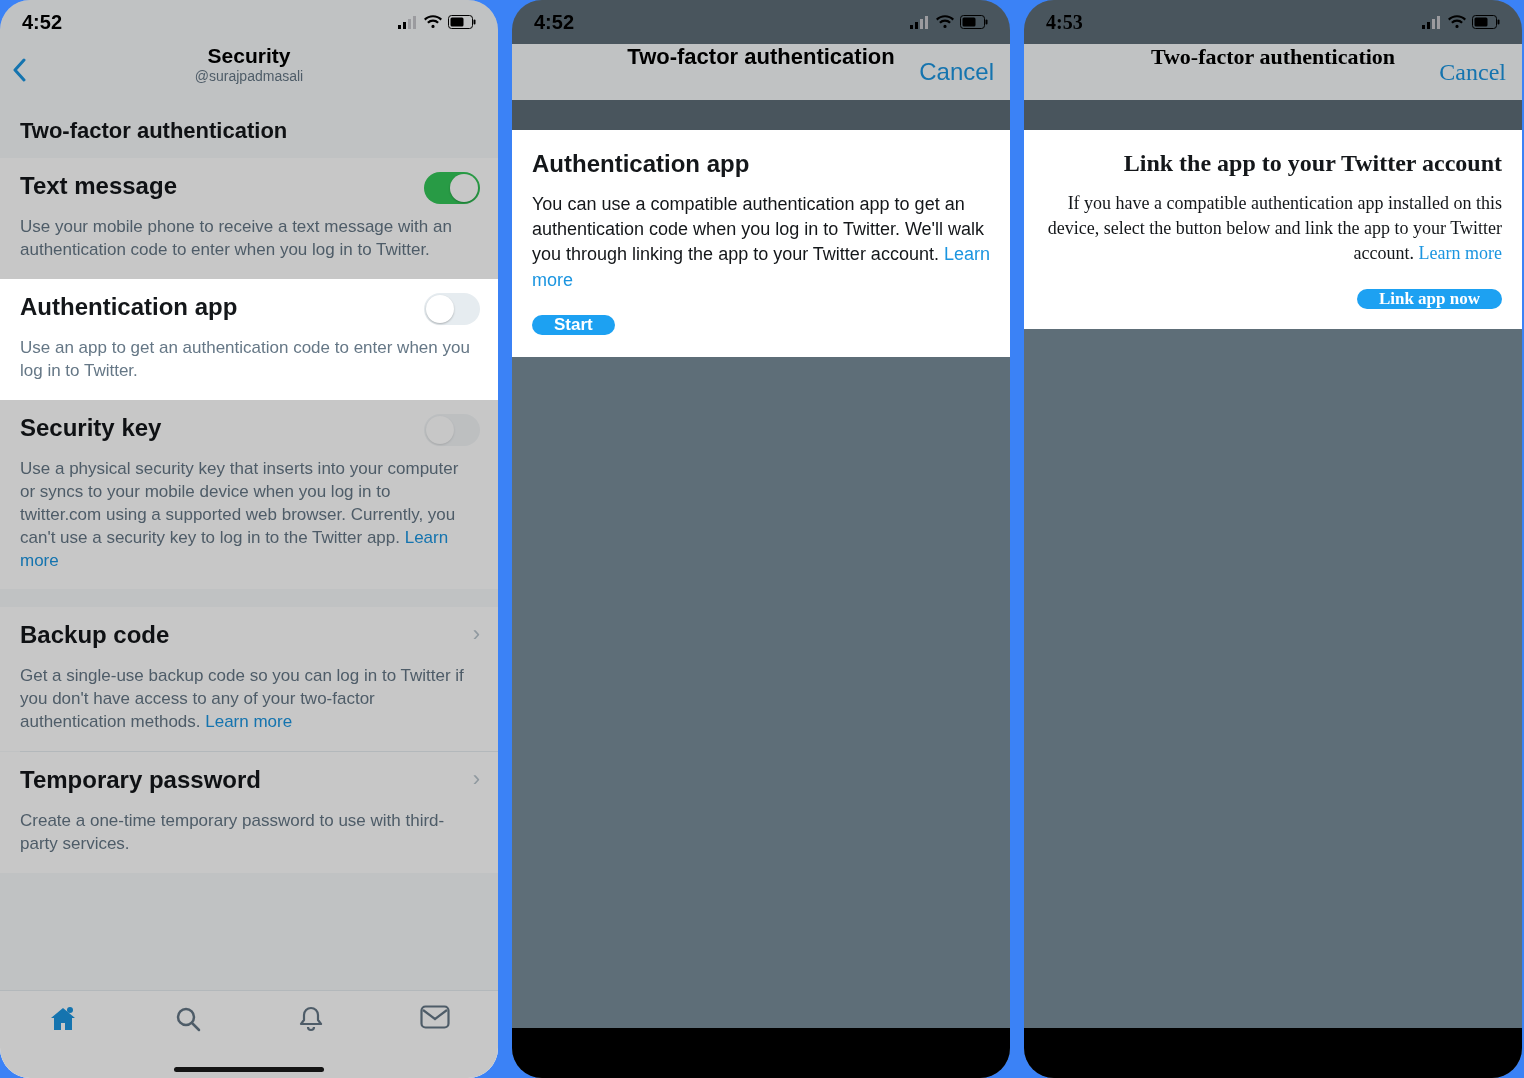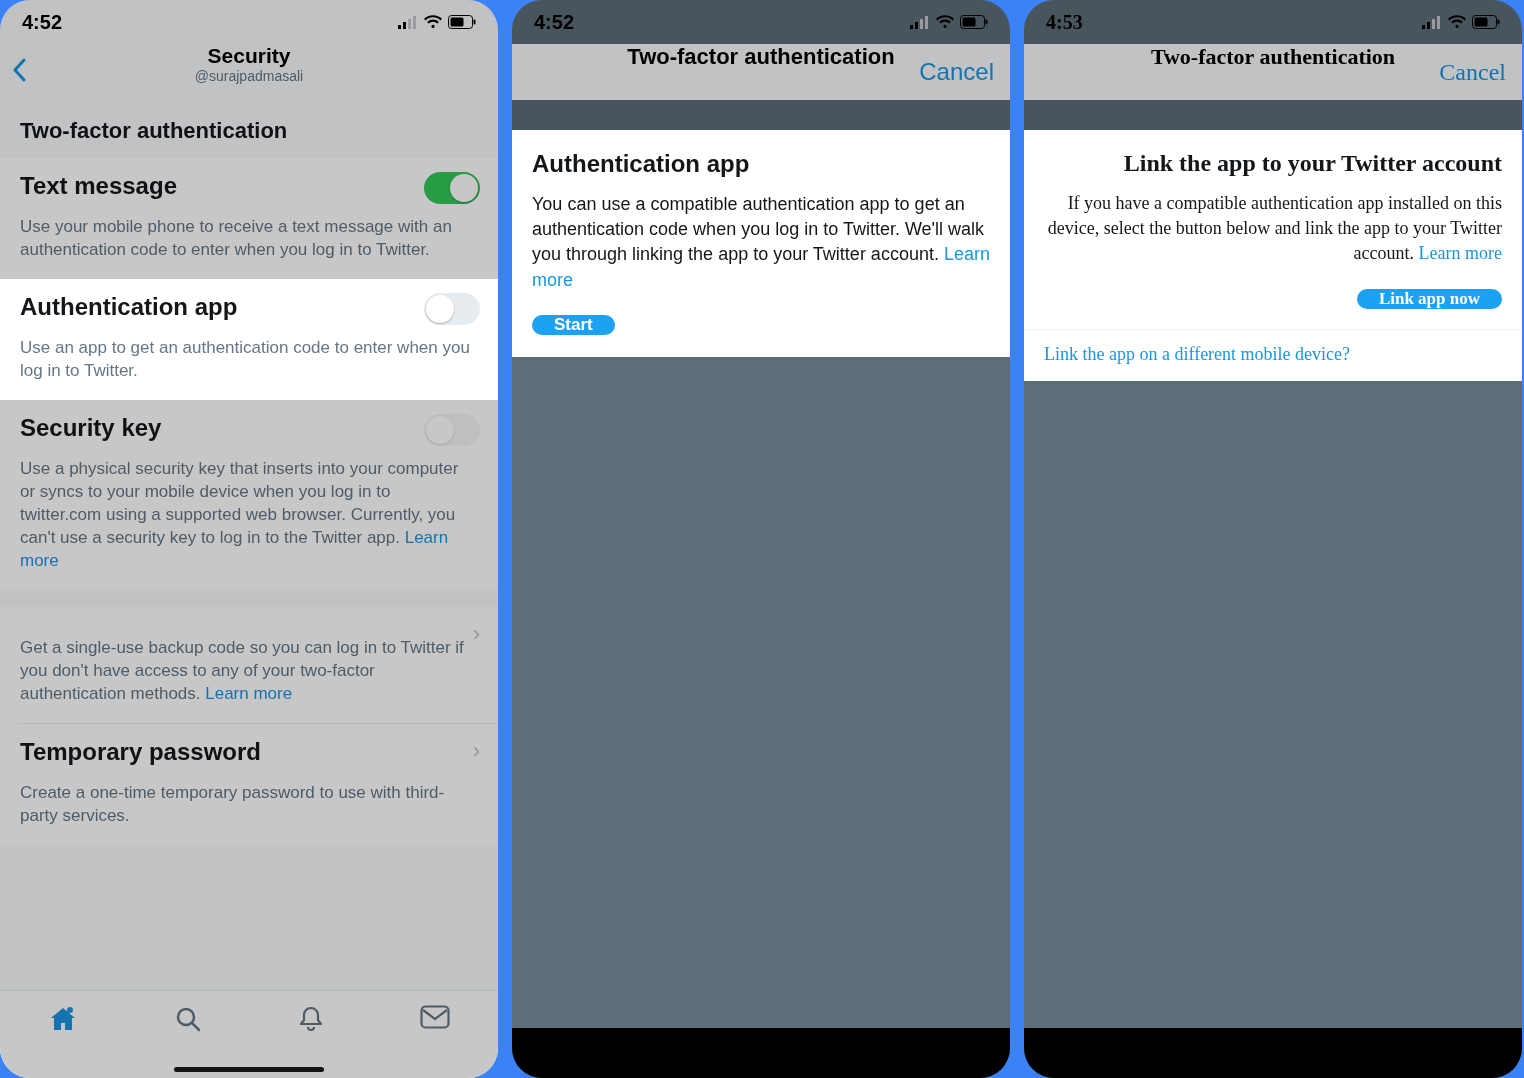--- a/index.html
+++ b/index.html
@@ -120,20 +120,21 @@
         <div class="label">Security key</div>
         <div class="switch off" style="opacity:.5;">
             <div class="knob"></div>
           </div>
         <div class="desc"><span>Use a physical security key that inserts into your computer or syncs to your mobile device when you log in to  twitter.com using a supported web browser. Currently, you can't use a security key to log in to the Twitter app. </span><span class="link">Learn more</span></div>
       </div>
 
       <div class="spacer"></div>
 
       <div class="cell">
+        <div class="label">Backup code</div>
         <span class="chev">›</span>
         <div class="desc"><span>Get a single-use backup code so you can log in to Twitter if you don't have access to any of your two-factor authentication methods. </span><span class="link">Learn more</span></div>
       </div>
       <div class="divider"></div>
 
       <div class="cell">
         <div class="label">Temporary password</div>
         <span class="chev">›</span>
         <div class="desc">Create a one-time temporary password to use with third-party services.</div>
       </div>
@@ -250,21 +251,20 @@
     <div style="position:absolute; top:44px; left:0; right:0; height:56px; background:#f7f9fa; z-index:15;"></div>
 
     <div class="p23-top-dim" style="height:130px;"></div>
 
     <div style="position:absolute; top:130px; left:0; right:0;">
       <div class="sheet" style="padding-bottom:20px;text-align:right;">
         <h2>Link the app to your Twitter account</h2>
         <p><span>If you have a compatible authentication app installed on this device, select the button below and link the app to your Twitter account. </span><span class="link">Learn more</span></p>
         <span class="pill-btn">Link app now</span>
       </div>
-      <a class="secondary-link">Link the app on a different mobile device?</a>
     </div>
 
     <div class="black-bar"></div>
     <div class="home-indicator-wrap" style="bottom:10px;">
         <div class="home-indicator white"></div>
       </div>
   </div>
 
 </div>
 

